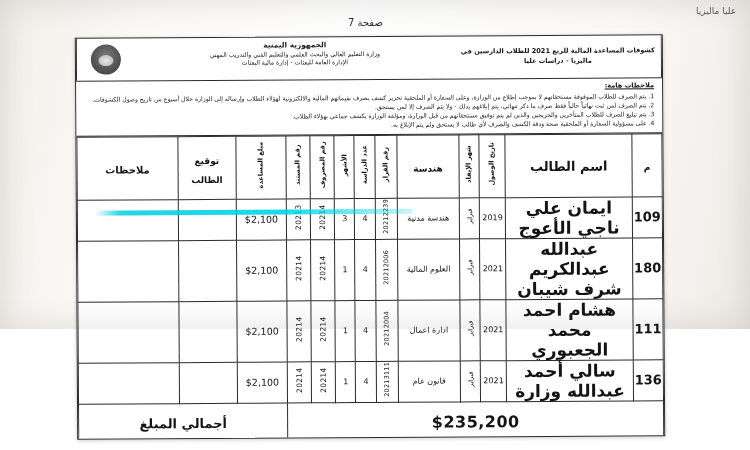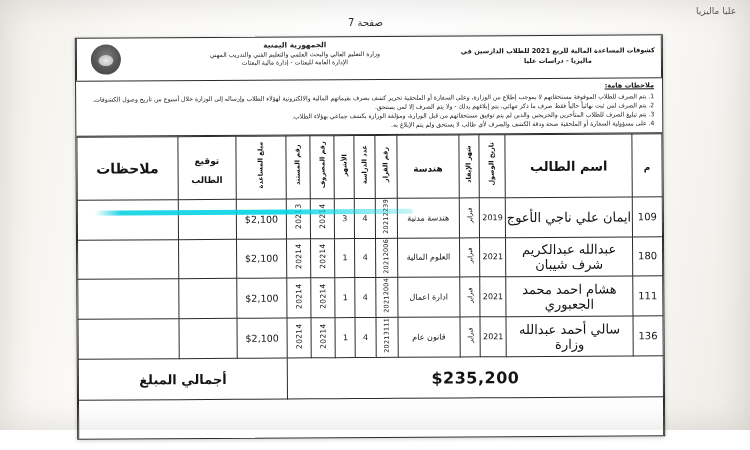--- a/index.html
+++ b/index.html
@@ -4,21 +4,21 @@
 <style>
   html,body{margin:0;padding:0;}
   body{
     width:750px;height:450px;
     background:#ffffff;
     font-family:"DejaVu Sans", sans-serif;
     overflow:hidden;
   }
   #page{
     position:relative;
-    width:750px;height:430px;
+    width:750px;height:329px;
     background:#86efac;
   }
   
   .paper-bg{
     position:absolute;inset:0;
     background:
       linear-gradient(100deg,#f1efe9 0%,#fbfaf7 18%,#ffffff 45%,#fbfaf8 78%,#edebe5 100%);
   }
   .edge-shadow{
     position:absolute;inset:0;
@@ -130,22 +130,22 @@
     transform:rotate(180deg);
     white-space:nowrap;
     font-size:6.6px;
     display:inline-block;
     line-height:1;
   }
   .hdr-name{font-size:13px;}
   .hdr-hash{font-size:9px;}
 
   tbody tr{height:36px;}
-  .c-idx{font-size:10px;}
-  .c-name{font-size:13px;font-weight:normal;letter-spacing:.2px;margin-top:41px;}
+  .c-idx{font-size:13px;font-weight:bold;}
+  .c-name{font-size:17px;font-weight:bold;letter-spacing:.2px;margin-top:41px;}
   .c-amount{font-size:9.5px;direction:ltr;margin-top:12px;}
   .c-small{font-size:8px;}
   .vnum{
     writing-mode:vertical-rl;
     transform:rotate(180deg);
     display:inline-block;
     font-size:7.4px;
     letter-spacing:.4px;
   }
   .vnum-s{
@@ -239,21 +239,21 @@
           <th><span class="vtxt">تاريخ الوصول</span></th>
           <th><span class="vtxt">شهر الإيفاد</span></th>
           <th><span style="font-size:9px">هندسة</span></th>
           <th><span class="vtxt">رقم القرار</span></th>
           <th><span class="vtxt">عدد الدراسة</span></th>
           <th><span class="vtxt">الأشهر</span></th>
           <th><span class="vtxt">رقم المصروف</span></th>
           <th><span class="vtxt">رقم المستند</span></th>
           <th><span class="vtxt">مبلغ المساعدة</span></th>
           <th><span style="font-size:9px">توقيع الطالب</span></th>
-          <th><span style="font-size:14px">ملاحظات</span></th>
+          <th><span style="font-size:10px">ملاحظات</span></th>
         </tr>
       </thead>
       <tbody>
         <tr>
           <td class="c-idx">109</td>
           <td class="c-name">ايمان علي ناجي الأعوج</td>
           <td class="c-small">2019</td>
           <td><span class="vnum-s">فبراير</span></td>
           <td class="c-small">هندسة مدنية</td>
           <td><span class="vnum-s">20212239</span></td>

